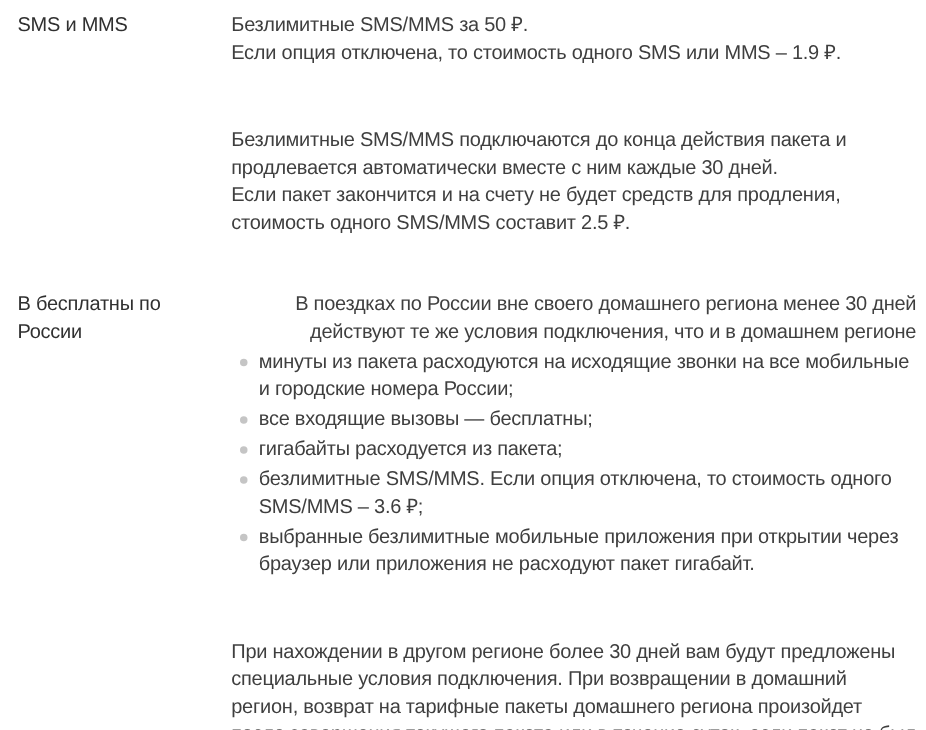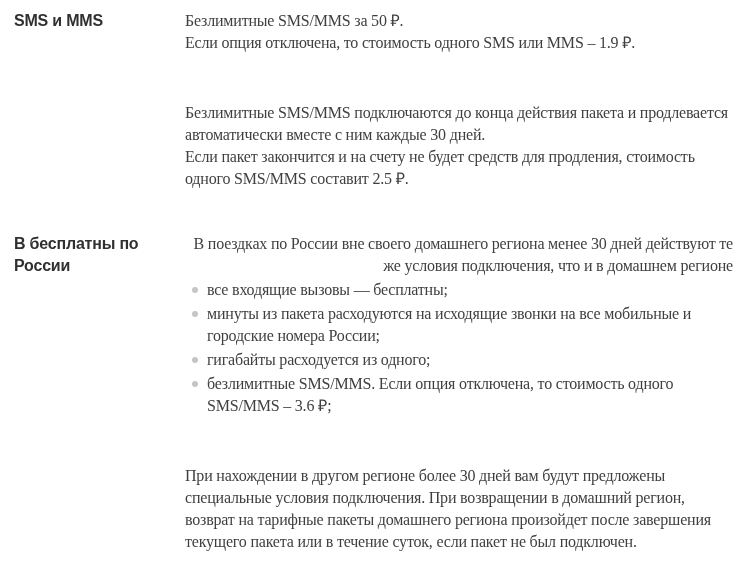--- a/index.html
+++ b/index.html
@@ -21,28 +21,27 @@
   }
   .section {
     display: grid;
     grid-template-columns: 171px 1fr;
     align-items: start;
   }
   .section + .section {
     margin-top: 43px;
   }
   .section-label {
-    font-weight: bold;
+    font-weight: normal;
     font-size: 16px;
     color: #303030;
     padding-right: 10px;
   }
   .section-body {
     max-width: 548px;
-    font-family: Liberation Serif, serif;
   }
   .para {
     margin: 0 0 30px 0;
     white-space: pre-line;
   }
   .para:last-child {
     margin-bottom: 0;
     margin-top: 48px;
   }
   .intro {
@@ -84,20 +83,21 @@
     <p class="para">Безлимитные SMS/MMS подключаются до конца действия пакета и продлевается автоматически вместе с ним каждые 30 дней.
 Если пакет закончится и на счету не будет средств для продления, стоимость одного SMS/MMS составит 2.5 ₽.</p>
   </div>
 </div>
 
 <div class="section">
   <div class="section-label">В бесплатны по России</div>
   <div class="section-body">
     <p class="para intro">В поездках по России вне своего домашнего региона менее 30 дней действуют те же условия подключения, что и в домашнем регионе</p>
     <ul class="bullet-list">
+      <li>минуты из пакета расходуются на исходящие звонки на все мобильные и городские номера России;</li>
       <li>все входящие вызовы — бесплатны;</li>
-      <li>минуты из пакета расходуются на исходящие звонки на все мобильные и городские номера России;</li>
-      <li>гигабайты расходуется из одного;</li>
+      <li>гигабайты расходуется из пакета;</li>
       <li>безлимитные SMS/MMS. Если опция отключена, то стоимость одного SMS/MMS – 3.6 ₽;</li>
+      <li>выбранные безлимитные мобильные приложения при открытии через браузер или приложения не расходуют пакет гигабайт.</li>
     </ul>
     <p class="para outro">При нахождении в другом регионе более 30 дней вам будут предложены специальные условия подключения. При возвращении в домашний регион, возврат на тарифные пакеты домашнего региона произойдет после завершения текущего пакета или в течение суток, если пакет не был подключен.</p>
   </div>
 </div>
 
 </body></html>

